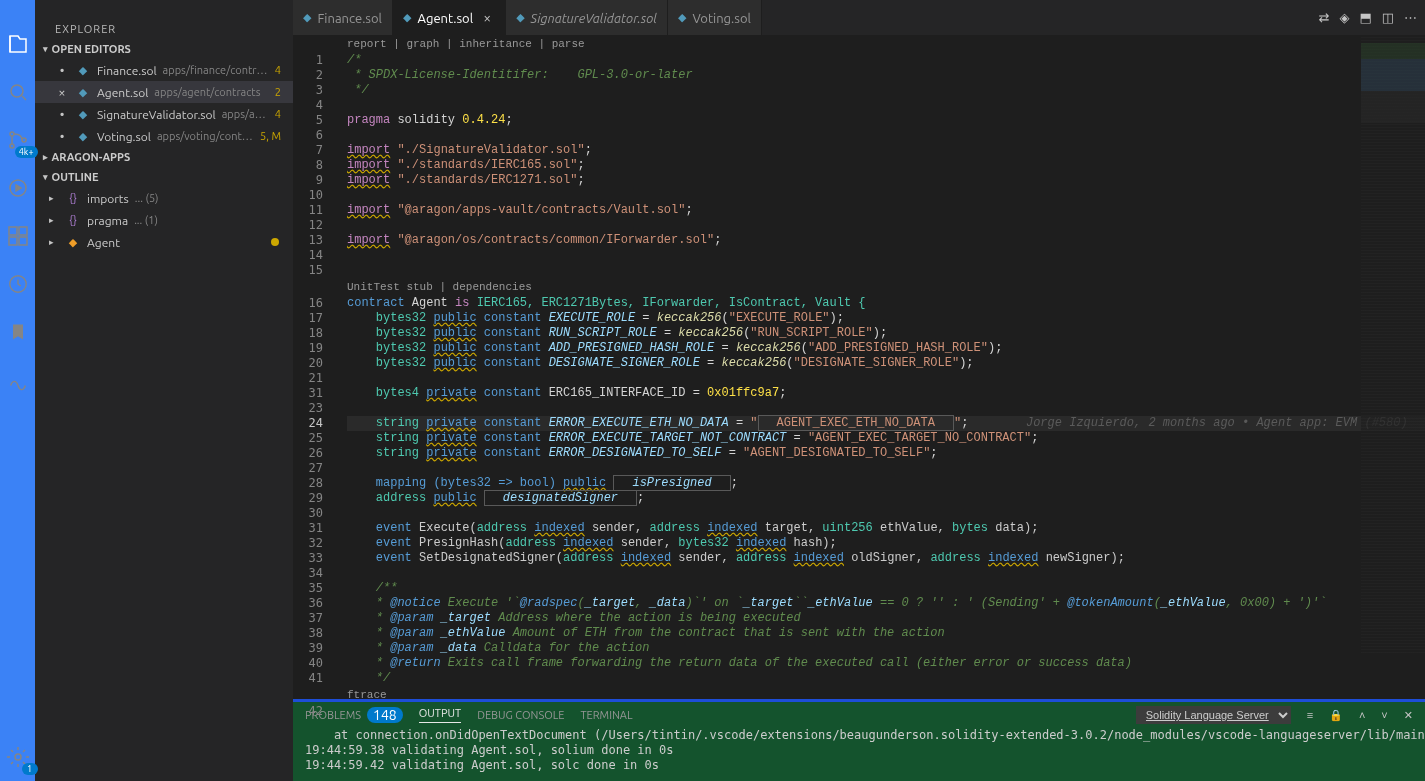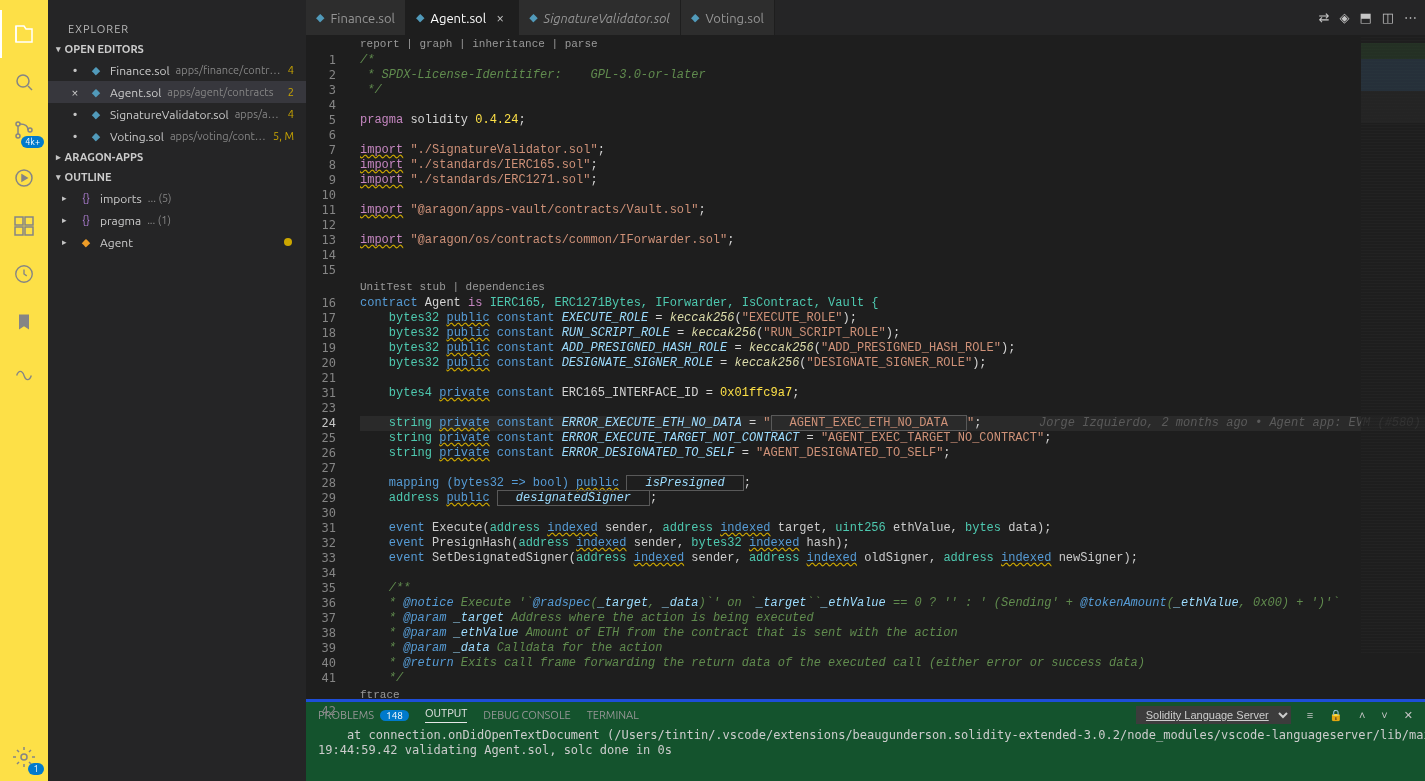--- a/index.html
+++ b/index.html
@@ -7,25 +7,25 @@
   width: 1425px; height: 781px;
   background: #1e1e1e;
   color: #cccccc;
   font-family: -apple-system, "Segoe UI", Ubuntu, sans-serif;
   font-size: 13px;
   overflow: hidden;
   display: flex;
 }
 
 .activity-bar {
-  width: 48px;
-  background: #fde047;
+  width: 35px;
+  background: #3b82f6;
   display: flex; flex-direction: column;
   align-items: center;
-  padding-top: 10px;
+  padding-top: 20px;
   position: relative;
 }
 .act-icon {
   width: 48px; height: 48px;
   display: flex; align-items: center; justify-content: center;
   color: #858585;
   cursor: pointer;
   position: relative;
 }
 .act-icon.active { color: #ffffff; }
@@ -175,21 +175,21 @@
 }
 .panel-tabs {
   display:flex; align-items:center; gap:16px;
   padding: 4px 12px;
   font-family: -apple-system, "Segoe UI", Ubuntu, sans-serif;
   font-size:11px;
   color:#969696;
 }
 .ptab { cursor:pointer; display:flex; align-items:center; gap:6px;}
 .ptab.active{ color:#e7e7e7; border-bottom:1px solid #e7e7e7; padding-bottom:3px;}
-.pbadge { background:#007acc;color:#fff;border-radius:8px;padding:0 6px;font-size:10px;}
+.pbadge { background:#007acc;color:#fff;border-radius:8px;padding:0 6px;font-size:14px;}
 .panel-tabs .spacer{margin-left:auto;}
 .panel-select{ background:#3c3c3c;color:#ccc;border:none;font-size:11px;padding:2px 6px;text-decoration:underline;}
 .panel-ic{color:#c5c5c5;cursor:pointer;}
 .panel-body{ flex:1; padding:0 12px; color:#cccccc; overflow:hidden;}
 .panel-body .pl{ height:15px; white-space:pre; color:#cccccc;}
 </style>
 </head>
 <body>
 
 <div class="activity-bar">
@@ -416,16 +416,17 @@
       <div class="spacer"></div>
       <select class="panel-select"><option>Solidity Language Server</option></select>
       <span class="panel-ic">≡</span>
       <span class="panel-ic">🔒</span>
       <span class="panel-ic">˄</span>
       <span class="panel-ic">˅</span>
       <span class="panel-ic">✕</span>
     </div>
     <div class="panel-body" id="panel-body">
         <div class="pl">    at connection.onDidOpenTextDocument (/Users/tintin/.vscode/extensions/beaugunderson.solidity-extended-3.0.2/node_modules/vscode-languageserver/lib/main.js:174:50)</div>
+        <div class="pl">19:44:59.38 validating Agent.sol, solium done in 0s</div>
         <div class="pl">19:44:59.42 validating Agent.sol, solc done in 0s</div>
       </div>
   </div>
 </div>
 
 </body></html>

